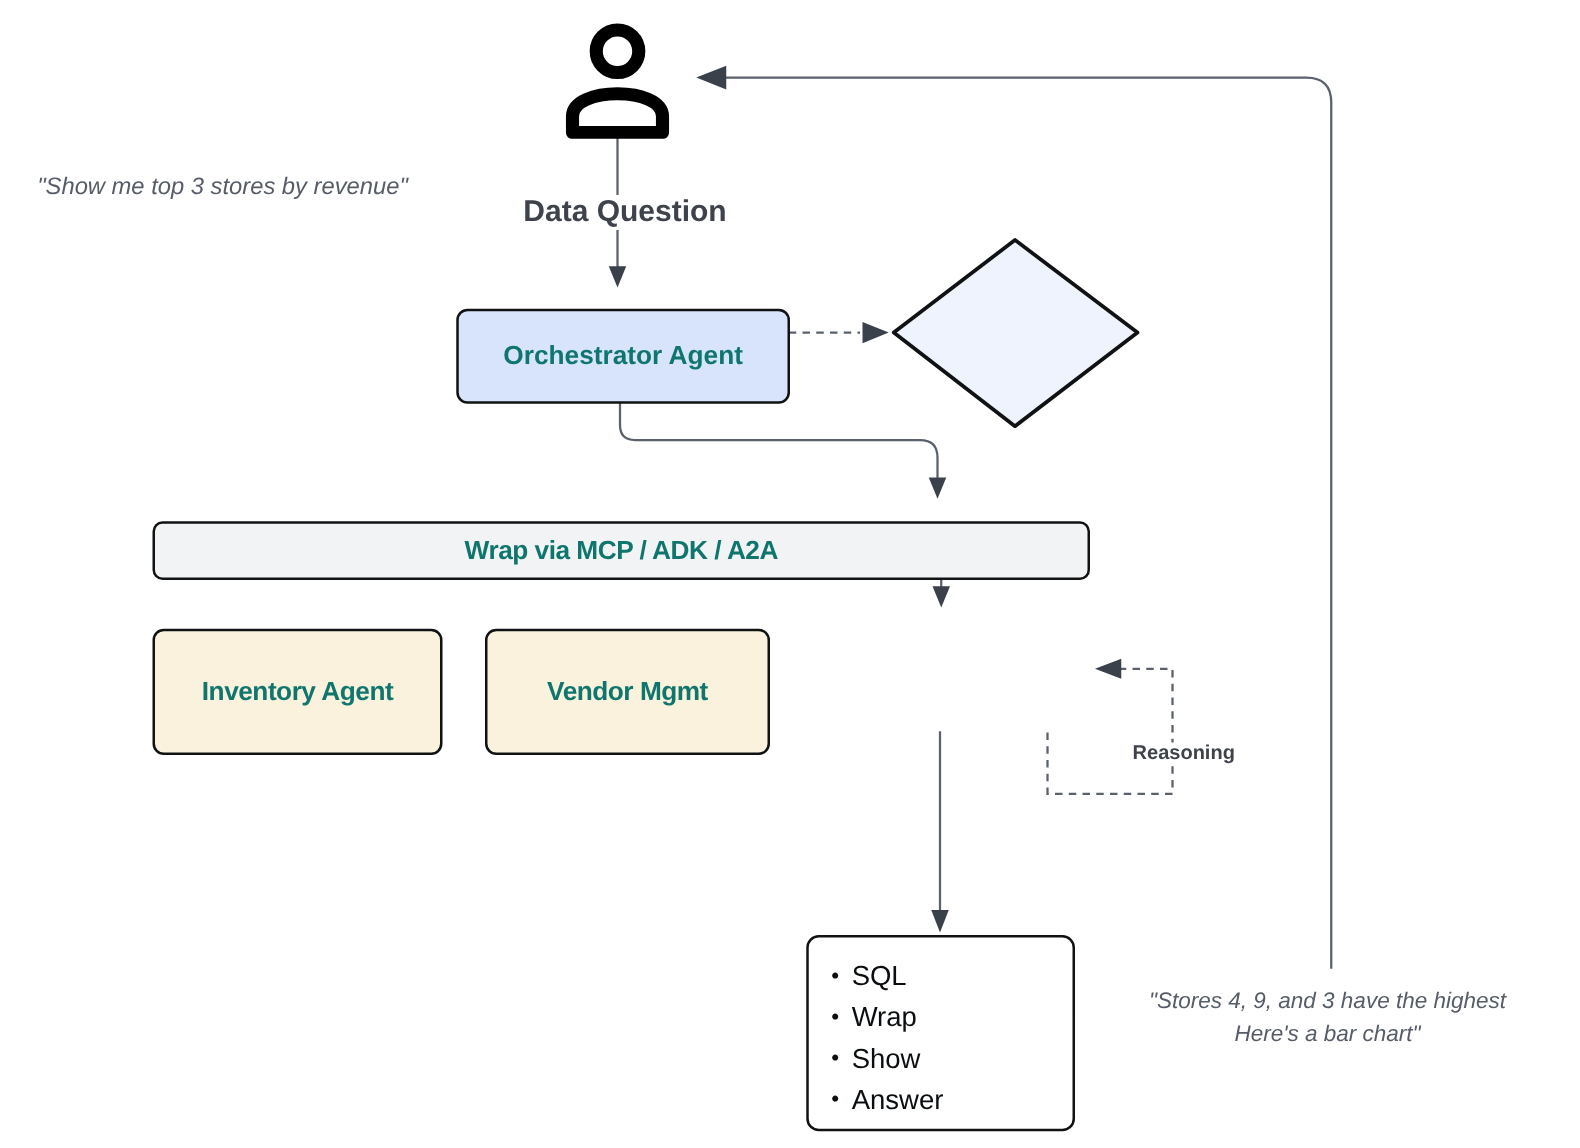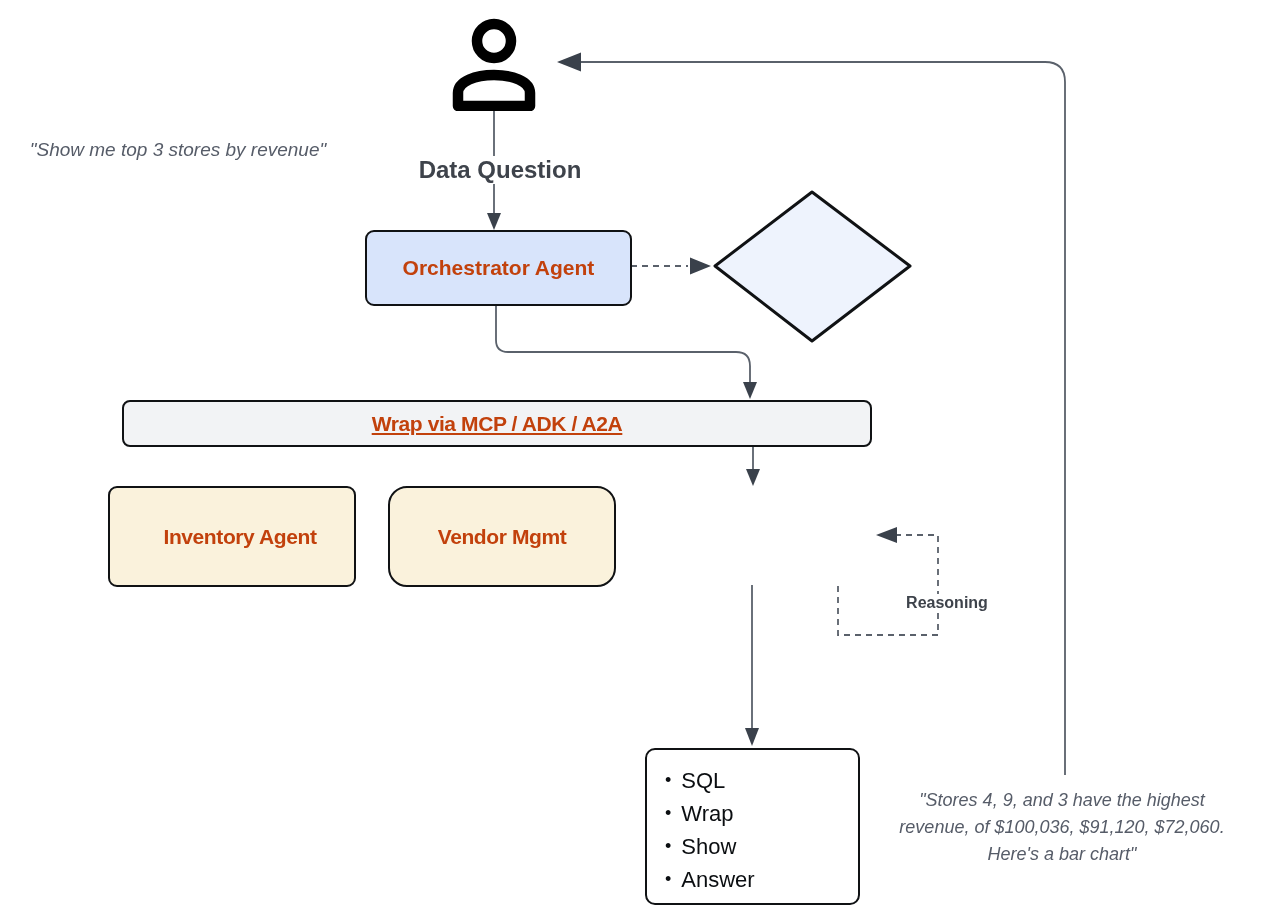--- a/index.html
+++ b/index.html
@@ -6,26 +6,26 @@
   .canvas{
     position:relative;width:1264px;height:918px;background:#ffffff;overflow:hidden;
     font-family:"Liberation Sans", sans-serif;
   }
   svg.lines{position:absolute;left:0;top:0;width:1264px;height:918px;}
   .person-icon{position:absolute;left:452px;top:11px;width:92px;height:100px;}
 
   .node{
     position:absolute;display:flex;align-items:center;justify-content:center;
     border:2.5px solid #101214;border-radius:9px;
-    font-weight:bold;color:#c2410c;letter-spacing:-0.4px;text-align:center;
+    font-weight:bold;color:#0f766e;letter-spacing:-0.4px;text-align:center;margin-top:17px;
   }
   .orchestrator{left:365px;top:230px;width:263px;height:72px;background:#d8e4fb;font-size:21px;letter-spacing:0;}
-  .wrap-bar{left:122px;top:400px;width:746px;height:43px;background:#f2f3f5;font-size:21px;border-radius:8px;text-decoration:underline;}
-  .inventory{left:108px;top:486px;width:228px;height:97px;background:#faf2dc;font-size:21px;padding-left:16px;}
-  .vendor{left:388px;top:486px;width:224px;height:97px;background:#faf2dc;font-size:21px;border-radius:19px;}
+  .wrap-bar{left:122px;top:400px;width:746px;height:43px;background:#f2f3f5;font-size:21px;border-radius:8px;}
+  .inventory{left:122px;top:486px;width:228px;height:97px;background:#faf2dc;font-size:21px;}
+  .vendor{left:388px;top:486px;width:224px;height:97px;background:#faf2dc;font-size:21px;}
   .sales{left:645px;top:486px;width:228px;height:97px;background:#e3f7e7;font-size:21px;}
 
   .diamond-text{
     position:absolute;left:737px;top:241px;width:152px;text-align:center;color:#0b0e11;
   }
   .dt-title{font-weight:bold;font-size:17px;line-height:22px;}
   .dt-sub{font-size:16px;line-height:22px;}
 
   .flow-label{
     position:absolute;font-weight:bold;color:#3e434b;text-align:center;
@@ -79,21 +79,20 @@
   </svg>
 
   <svg class="person-icon" viewBox="0 0 92 100">
     <circle cx="42" cy="30" r="17" fill="#ffffff" stroke="#000000" stroke-width="10.5"></circle>
     <path d="M6,95 V82 C6,58 78,58 78,82 V95 Z" fill="#ffffff" stroke="#000000" stroke-width="10.5" stroke-linejoin="round"></path>
   </svg>
 
   <div class="quote left-quote">"Show me top 3 stores by revenue"</div>
   <div class="quote right-quote">
     <div>"Stores 4, 9, and 3 have the highest</div>
-    <div>revenue, of $100,036, $91,120, $72,060.</div>
     <div>Here's a bar chart"</div>
   </div>
 
   <div class="flow-label data-question">Data Question</div>
   <div class="flow-label reasoning">Reasoning</div>
 
   <div class="node orchestrator">Orchestrator Agent</div>
 
 
   <div class="node wrap-bar">Wrap via MCP / ADK / A2A</div>

